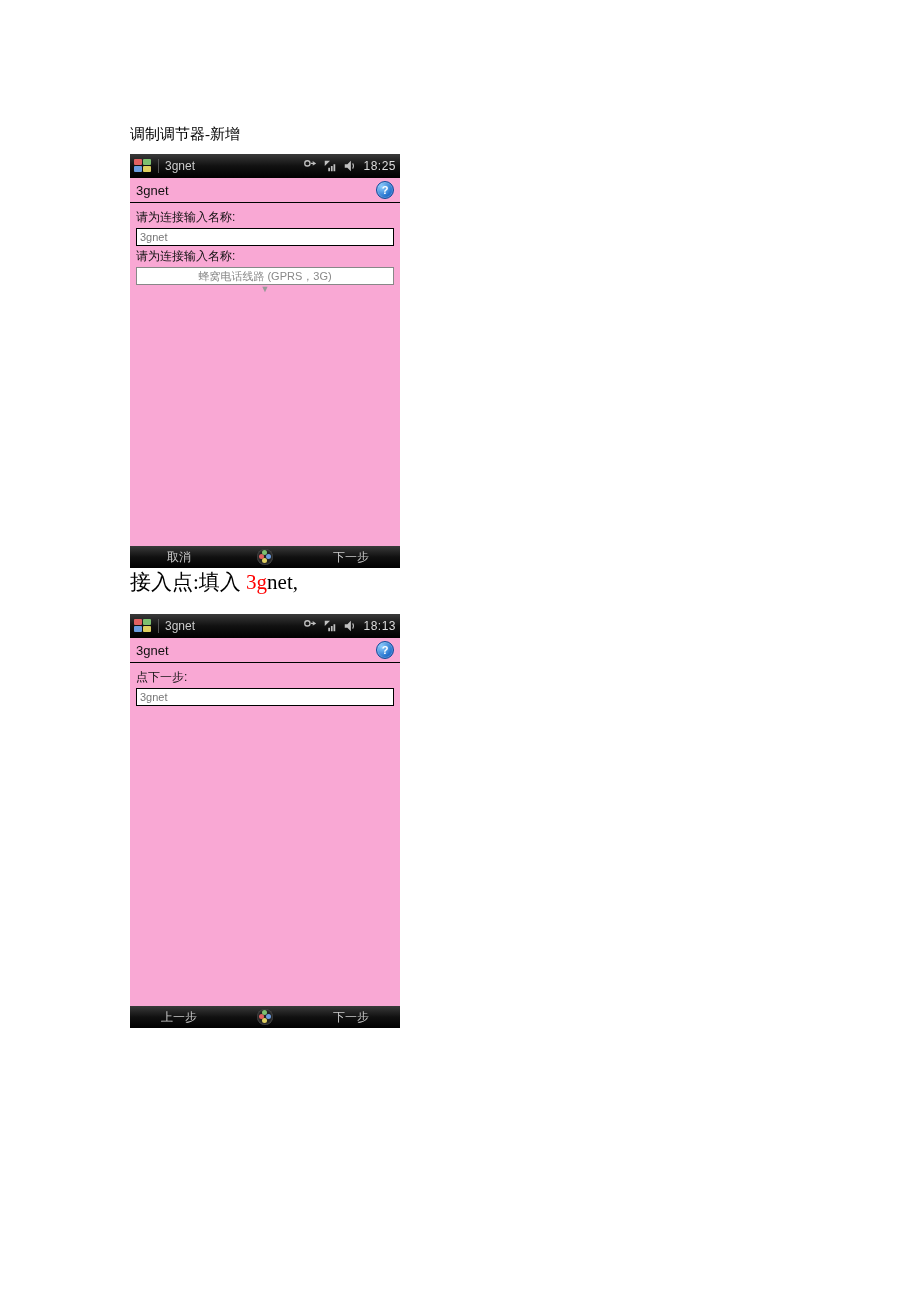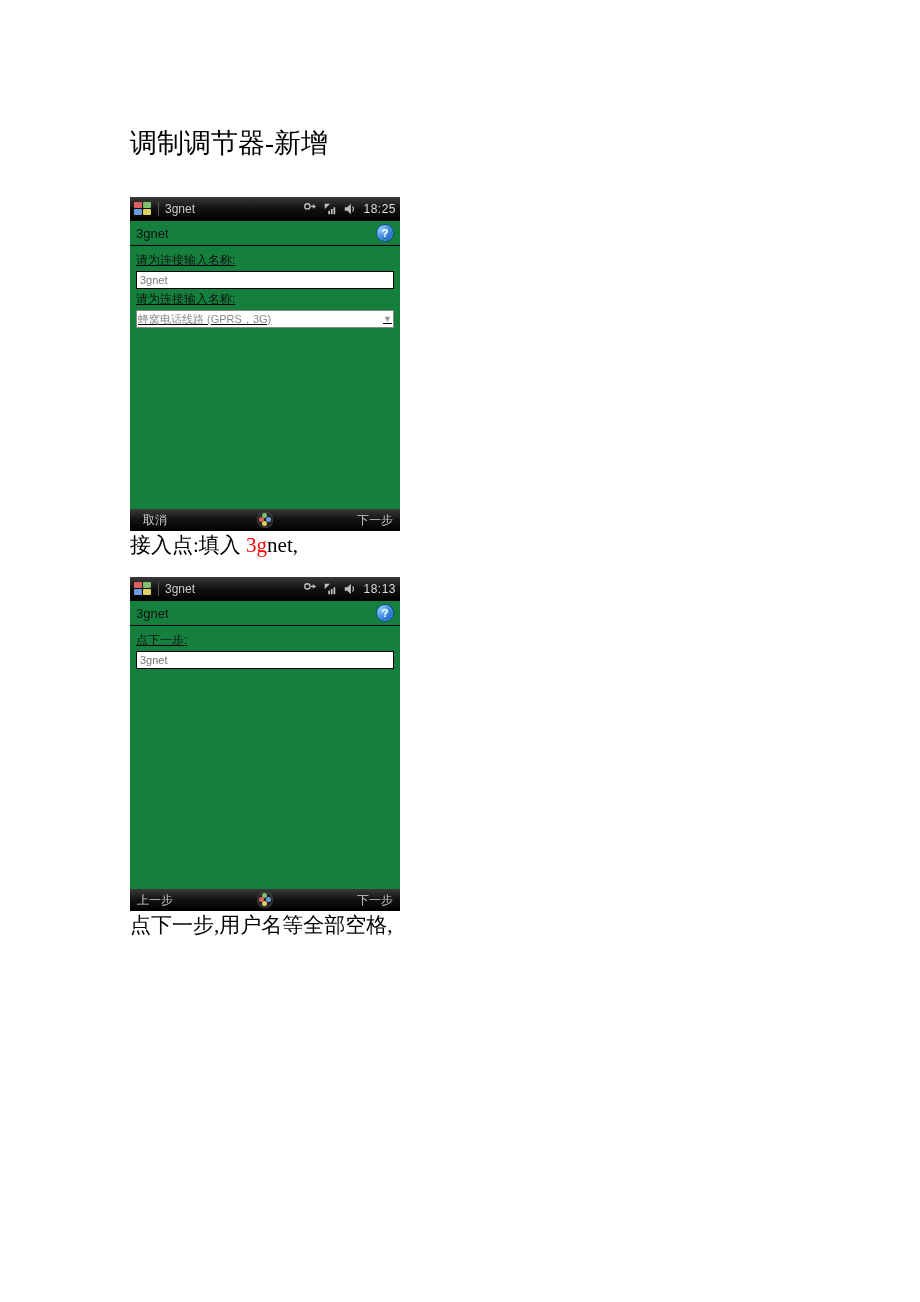--- a/index.html
+++ b/index.html
@@ -9,34 +9,34 @@
     font-family: "SimSun", "宋体", serif;
     font-size: 20px;
     color: #000;
   }
   .page {
     width: 920px;
     box-sizing: border-box;
     padding: 125px 130px 40px 130px;
   }
   .heading {
-    font-size: 27px;
-    margin-bottom: 36px;
+    font-size: 15px;
+    margin-bottom: 10px;
   }
   .caption {
     font-size: 21px;
     margin-bottom: 18px;
   }
   .caption .red {
     color: #ff0000;
   }
   .phone {
     width: 270px;
-    height: 334px;
-    background: #15803d;
+    height: 414px;
+    background: #f9a8d4;
     box-shadow: 0 0 0 1px #fff;
     display: flex;
     flex-direction: column;
     font-family: "Tahoma", "Microsoft YaHei", sans-serif;
   }
   .topbar {
     height: 24px;
     background: linear-gradient(to bottom, #3a3a3a 0%, #111 50%, #000 100%);
     color: #ddd;
     display: flex;
@@ -132,38 +132,38 @@
     box-sizing: border-box;
     border: 1px solid #888;
     background: #fff;
     color: #888;
     font-size: 11px;
     padding: 1px 1px;
     display: flex;
     align-items: center;
     justify-content: space-between;
     font-family: inherit;
+    flex-direction: column;
   }
   .combo .arrow {
     color: #999;
     font-size: 9px;
   }
   .phone .content {
     flex: 1;
-    text-decoration: underline;
   }
   .softbar {
     height: 22px;
     background: linear-gradient(to bottom, #3a3a3a 0%, #111 50%, #000 100%);
     color: #ccc;
     display: flex;
     align-items: center;
     justify-content: space-between;
     font-size: 12px;
-    padding: 0 0;
+    padding: 0 24px;
     gap: 40px;
   }
   .softbar .center {
     width: 16px;
     height: 16px;
     border-radius: 50%;
     background: #222;
     position: relative;
     box-shadow: 0 0 2px rgba(255,255,255,0.4) inset;
   }
@@ -284,15 +284,14 @@
       <span class="center">
         <span class="cc-r"></span>
           <span class="cc-g"></span>
           <span class="cc-b"></span>
           <span class="cc-y"></span>
       </span>
       <span class="softbtn">下一步</span>
     </div>
   </div>
 
-  <div class="caption">点下一步,用户名等全部空格,</div>
 
 </div>
 
 </body></html>

